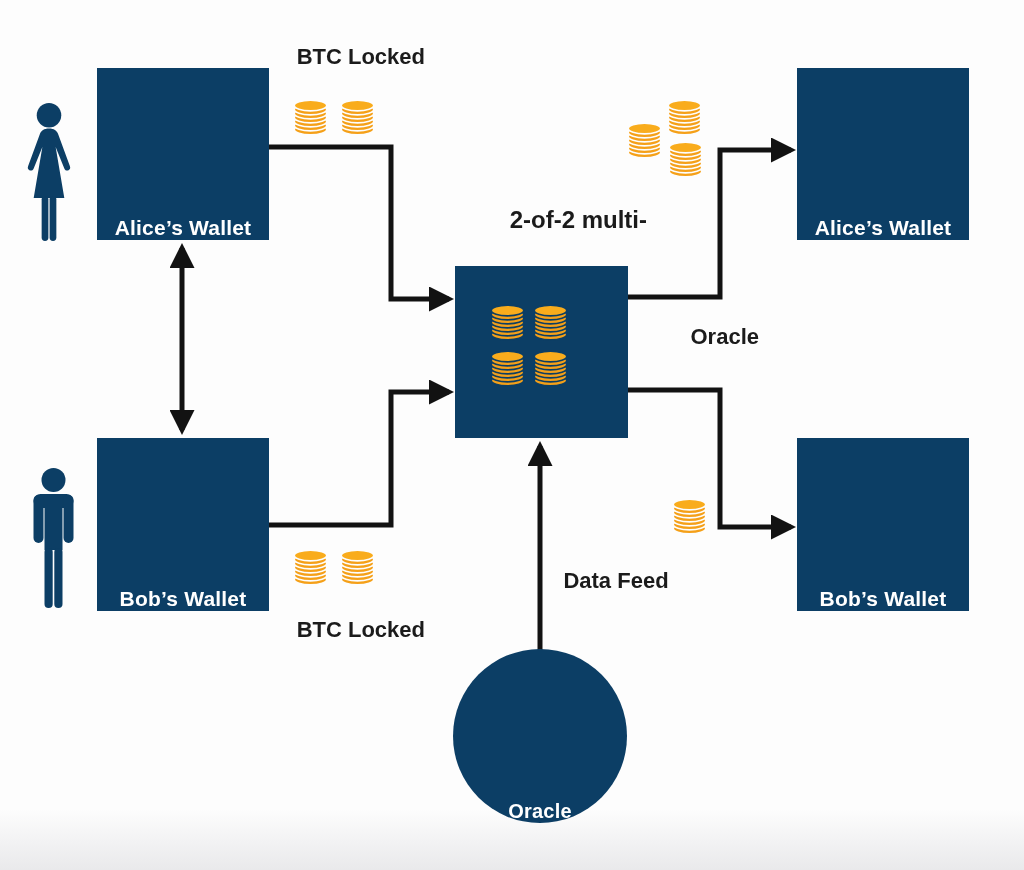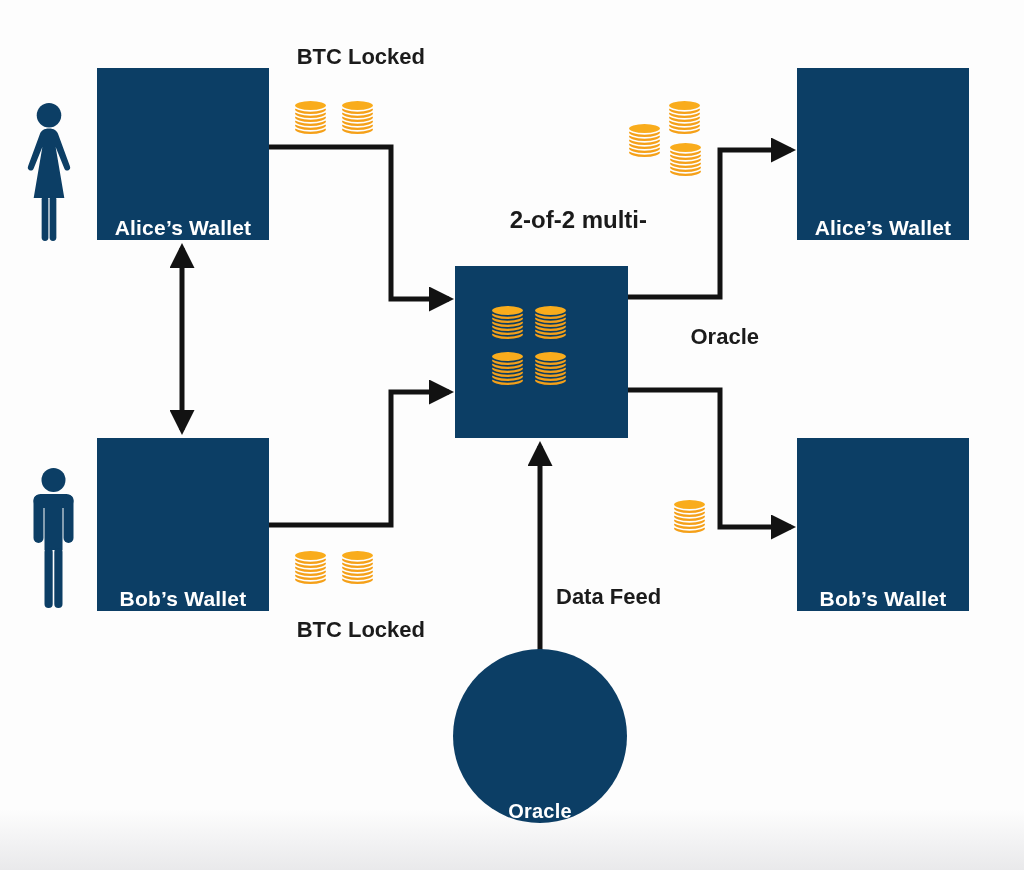--- a/index.html
+++ b/index.html
@@ -23,21 +23,21 @@
   .lbl{
     position:absolute;z-index:3;color:#1b1b1b;font-weight:700;font-size:22px;
     line-height:1.22;text-align:right;
   }
   .lbl-btc-top{left:245px;top:44px;width:180px;}
   .lbl-contract{left:30px;top:331px;width:140px;}
   .lbl-multisig{left:445px;top:205px;width:190px;font-size:24px;margin-left:12px;}
   .lbl-multisig span{display:block;}
   .lbl-payouts{left:614px;top:324px;width:145px;}
   .lbl-payouts span{display:block;}
-  .lbl-datafeed{left:556px;top:584px;width:120px;text-align:left;}
+  .lbl-datafeed{left:556px;top:568px;width:120px;text-align:center;}
   .lbl-btc-bottom{left:245px;top:617px;width:180px;}
   .person{position:absolute;z-index:2;color:#0C3E65;}
   .person-woman{left:18px;top:102px;width:62px;height:143px;}
   .person-man{left:24px;top:467px;width:59px;height:145px;}
   .coins{position:absolute;z-index:3;width:37px;height:42px;}
   .defs{position:absolute;width:0;height:0;overflow:hidden;}
 </style>
 </head>
 <body>
 

